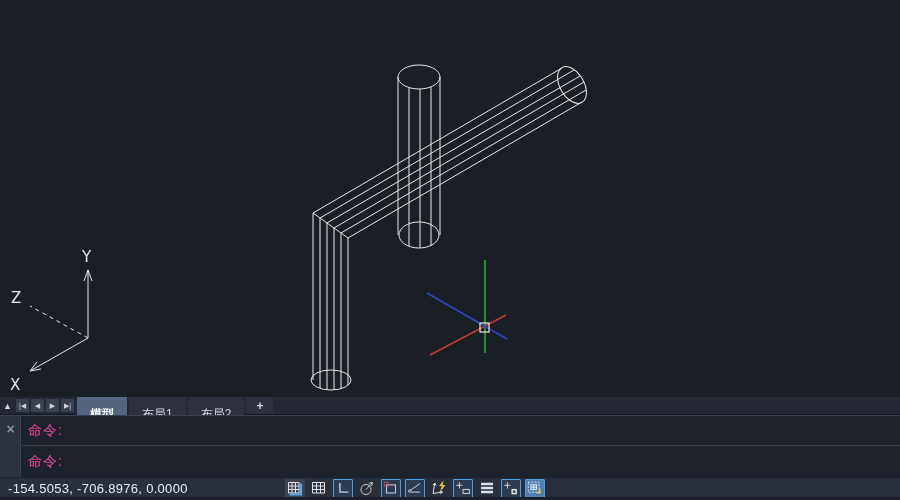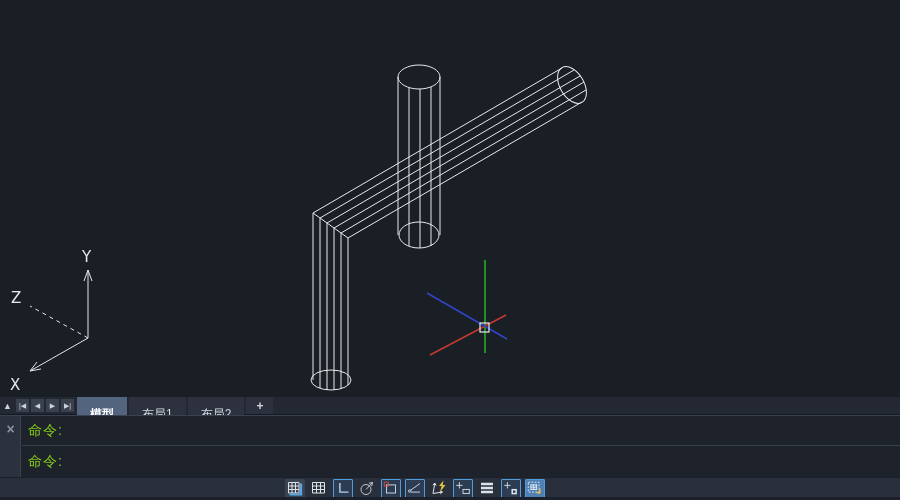--- a/index.html
+++ b/index.html
@@ -39,21 +39,21 @@
   #cmd-strip{
     position:absolute;left:0;top:0;width:21px;height:61px;background:#2b313d;
     border-right:1px solid #3a4150;box-sizing:border-box;
   }
   #cmd-close{
     position:absolute;left:3px;top:6px;width:15px;height:15px;line-height:15px;text-align:center;
     color:#8d939e;font-size:14px;font-weight:bold;cursor:default;
   }
   .cmd-row{
     position:absolute;left:22px;width:878px;height:30px;display:flex;align-items:center;
-    padding-left:6px;box-sizing:border-box;font-size:14px;color:#84cc16;letter-spacing:1px;
+    padding-left:6px;box-sizing:border-box;font-size:14px;color:#ec4899;letter-spacing:1px;
   }
   #cmd-history{top:0;border-bottom:1px solid #3a4150;}
   #cmd-current{top:31px;}
   
   #statusbar{
     position:absolute;left:0;top:477px;width:900px;height:23px;background:#2a303b;
     border-top:1px solid #1b202a;box-sizing:border-box;
   }
   #statusbar:after{content:"";position:absolute;left:0;bottom:0;width:900px;height:3px;background:#1b202a;}
   #coords{
@@ -143,20 +143,21 @@
 
   <div id="cmdwin">
     <div id="cmd-strip">
       <div id="cmd-close">×</div>
     </div>
     <div class="cmd-row" id="cmd-history">命令:</div>
     <div class="cmd-row" id="cmd-current">命令:</div>
   </div>
 
   <div id="statusbar">
+    <div id="coords">-154.5053, -706.8976, 0.0000</div>
 
     <div id="status-icons">
 
       <div class="icon-box subtle">
         <svg width="20" height="19" viewBox="0 0 20 19">
           <path class="wg" d="M3.5 3.5h10.5M3.5 7h10.5M3.5 10.5h10.5M3.5 14h10.5M3.5 3.5v10.5M7 3.5v10.5M10.5 3.5v10.5M14 3.5v10.5"></path>
           <path d="M16 4.5v11H4.5" stroke="#5aa7e6" stroke-width="2.2" fill="none"></path>
         </svg>
       </div>
 

